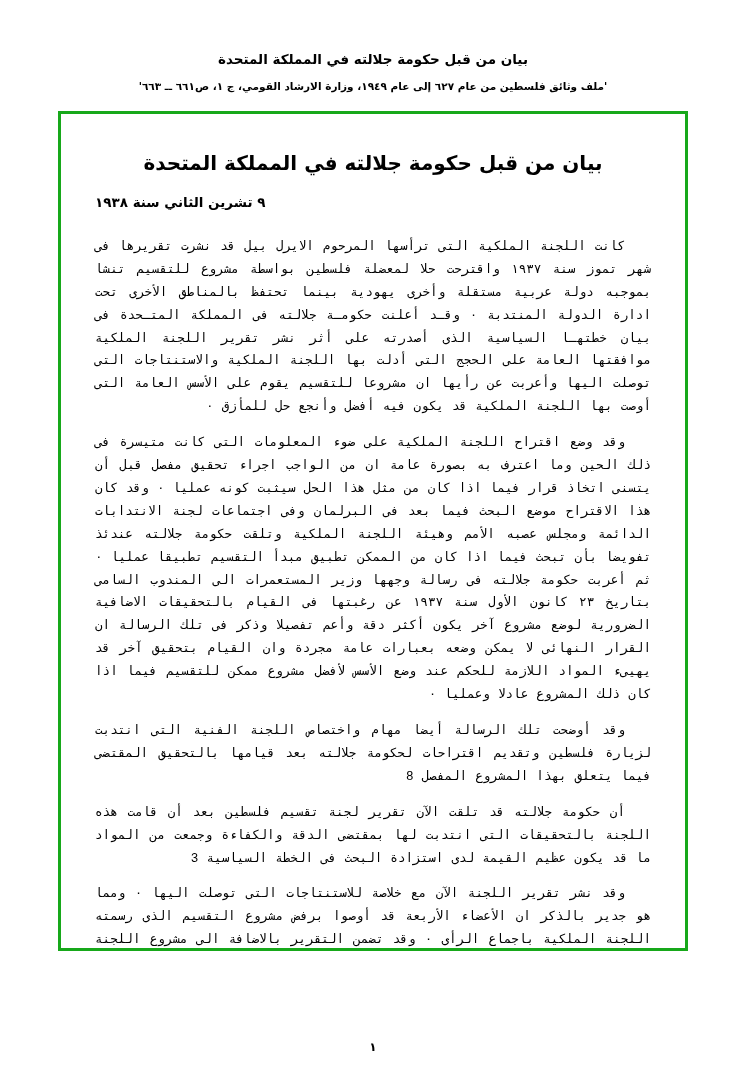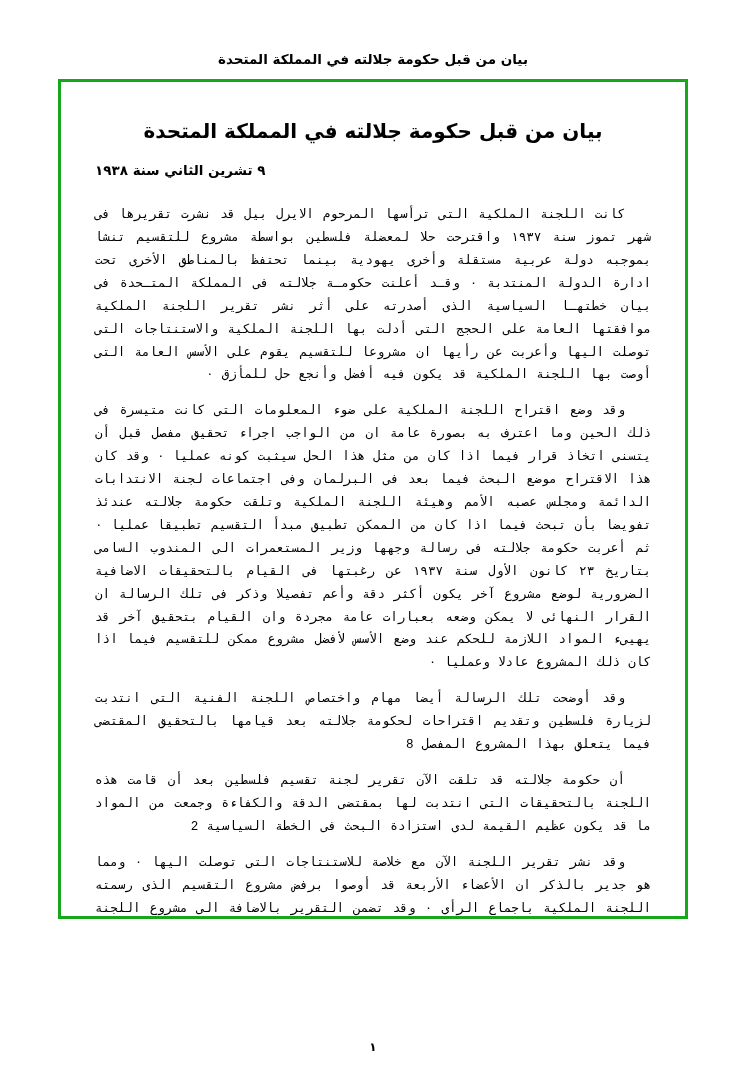--- a/index.html
+++ b/index.html
@@ -90,30 +90,31 @@
     font-weight: bold;
   }
 </style>
 </head>
 <body>
 
 <div class="page">
 
   <div class="doc-header">
     <div class="doc-title">بيان من قبل حكومة جلالته في المملكة المتحدة</div>
+    <div class="doc-source">'ملف وثائق فلسطين من عام ٦٢٧ إلى عام ١٩٤٩، وزارة الارشاد القومي، ج ١، ص٦٦١ ــ ٦٦٣'</div>
   </div>
 
   <div class="frame">
     <div class="frame-inner">
       <div class="main-title">بيان من قبل حكومة جلالته في المملكة المتحدة</div>
       <div class="main-date">٩ تشرين الثاني سنة ١٩٣٨</div>
 
       <p class="para">كانت اللجنة الملكية التى ترأسها المرحوم الايرل بيل قد نشرت تقريرها فى شهر تموز سنة ١٩٣٧ واقترحت حلا لمعضلة فلسطين بواسطة مشروع للتقسيم تنشا بموجبه دولة عربية مستقلة وأخرى يهودية بينما تحتفظ بالمناطق الأخرى تحت ادارة الدولة المنتدبة ٠ وقـد أعلنت حكومـة جلالته فى المملكة المتـحدة فى بيان خطتهـا السياسية الذى أصدرته على أثر نشر تقرير اللجنة الملكية موافقتها العامة على الحجج التى أدلت بها اللجنة الملكية والاستنتاجات التى توصلت اليها وأعربت عن رأيها ان مشروعا للتقسيم يقوم على الأسس العامة التى أوصت بها اللجنة الملكية قد يكون فيه أفضل وأنجع حل للمأزق ٠</p>
       <p class="para">وقد وضع اقتراح اللجنة الملكية على ضوء المعلومات التى كانت متيسرة فى ذلك الحين وما اعترف به بصورة عامة ان من الواجب اجراء تحقيق مفصل قبل أن يتسنى اتخاذ قرار فيما اذا كان من مثل هذا الحل سيثبت كونه عمليا ٠ وقد كان هذا الاقتراح موضع البحث فيما بعد فى البرلمان وفى اجتماعات لجنة الانتدابات الدائمة ومجلس عصبه الأمم وهيئة اللجنة الملكية وتلقت حكومة جلالته عندئذ تفويضا بأن تبحث فيما اذا كان من الممكن تطبيق مبدأ التقسيم تطبيقا عمليا ٠ ثم أعربت حكومة جلالته فى رسالة وجهها وزير المستعمرات الى المندوب السامى بتاريخ ٢٣ كانون الأول سنة ١٩٣٧ عن رغبتها فى القيام بالتحقيقات الاضافية الضرورية لوضع مشروع آخر يكون أكثر دقة وأعم تفصيلا وذكر فى تلك الرسالة ان القرار النهائى لا يمكن وضعه بعبارات عامة مجردة وان القيام بتحقيق آخر قد يهيىء المواد اللازمة للحكم عند وضع الأسس لأفضل مشروع ممكن للتقسيم فيما اذا كان ذلك المشروع عادلا وعمليا ٠</p>
       <p class="para">وقد أوضحت تلك الرسالة أيضا مهام واختصاص اللجنة الفنية التى انتدبت لزيارة فلسطين وتقديم اقتراحات لحكومة جلالته بعد قيامها بالتحقيق المقتضى فيما يتعلق بهذا المشروع المفصل 8</p>
-      <p class="para">أن حكومة جلالته قد تلقت الآن تقرير لجنة تقسيم فلسطين بعد أن قامت هذه اللجنة بالتحقيقات التى انتدبت لها بمقتضى الدقة والكفاءة وجمعت من المواد ما قد يكون عظيم القيمة لدى استزادة البحث فى الخطة السياسية 2</p>
+      <p class="para">أن حكومة جلالته قد تلقت الآن تقرير لجنة تقسيم فلسطين بعد أن قامت هذه اللجنة بالتحقيقات التى انتدبت لها بمقتضى الدقة والكفاءة وجمعت من المواد ما قد يكون عظيم القيمة لدى استزادة البحث فى الخطة السياسية 3</p>
       <p class="para last">وقد نشر تقرير اللجنة الآن مع خلاصة للاستنتاجات التى توصلت اليها ٠ ومما هو جدير بالذكر ان الأعضاء الأربعة قد أوصوا برفض مشروع التقسيم الذى رسمته اللجنة الملكية باجماع الرأى ٠ وقد تضمن التقرير بالاضافة الى مشروع اللجنة الملكية البحث فى مشروعين آخرين أشير اليهما بالمشروع ( ب ) والمشروع ( ج ) وقد حبذ أحد</p>
     </div>
   </div>
 
   <div class="page-number">١</div>
 
 </div>
 
 </body></html>

